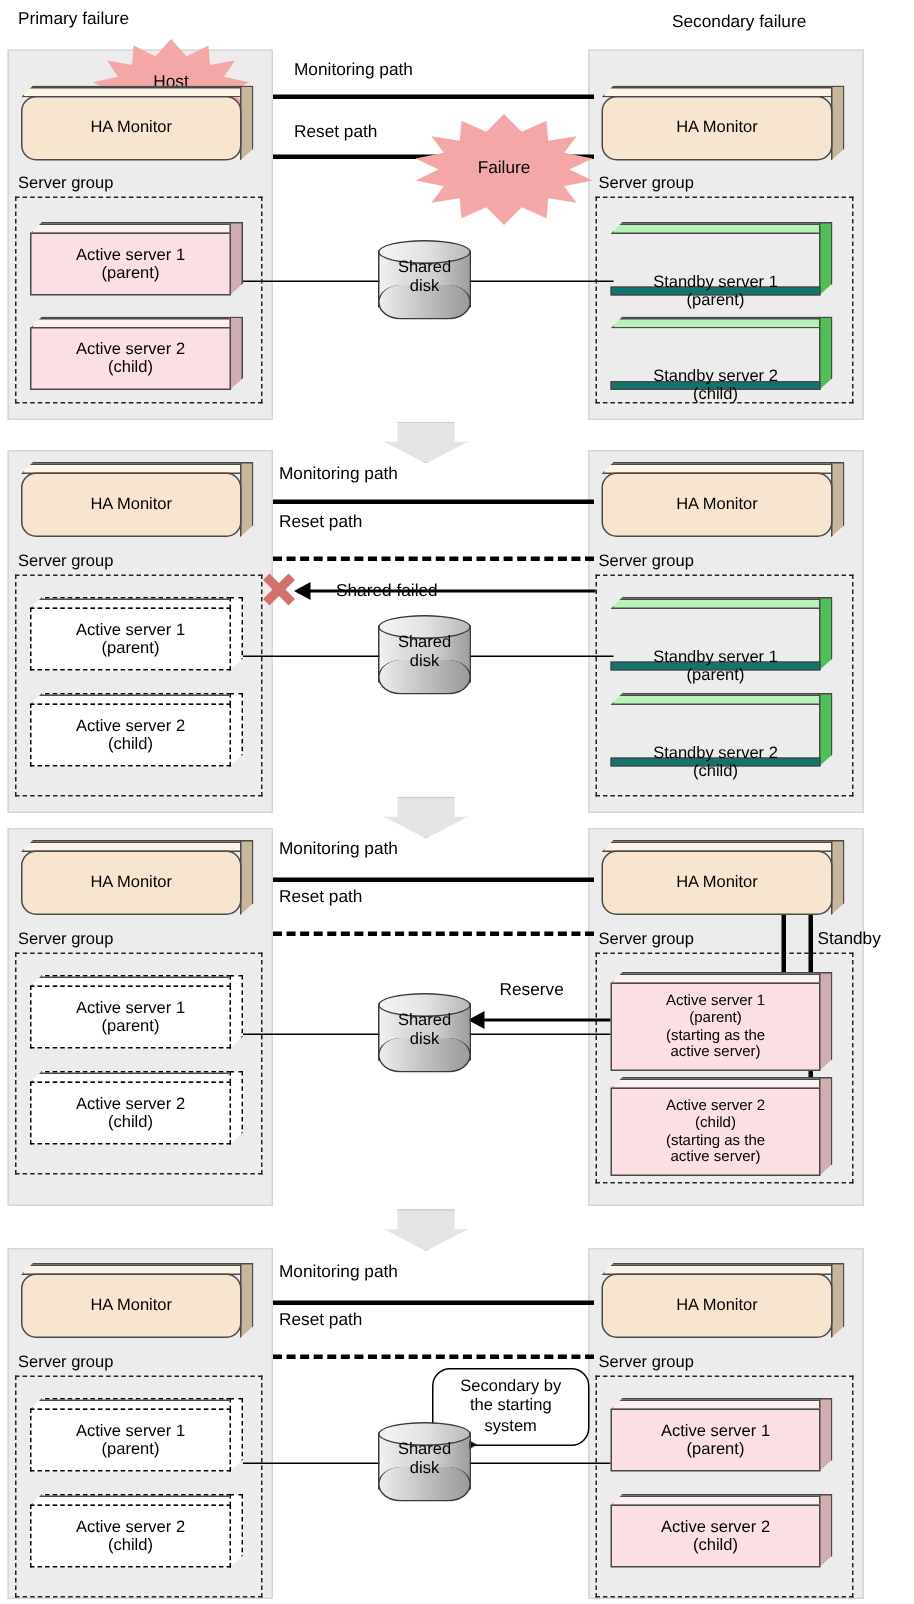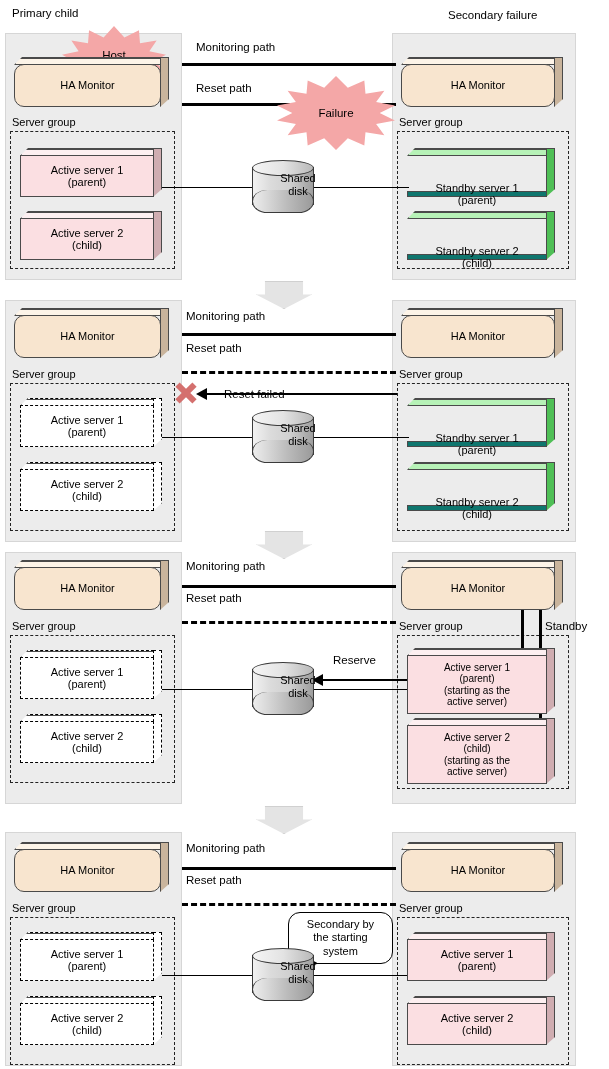--- a/index.html
+++ b/index.html
@@ -59,21 +59,21 @@
   .disk .body{position:absolute;left:0;top:7px;width:60px;height:38px;
       background:linear-gradient(to right,#f2f2f2 0%,#dcdcdc 28%,#cfcfcf 62%,#9d9d9d 100%);
       border-left:1px solid #3a3a3a;border-right:1px solid #3a3a3a;}
   .disk .bot{position:absolute;left:0;top:30px;width:60px;height:22px;
       border:1px solid #3a3a3a;border-radius:50%/100%;
       background:linear-gradient(to right,#ededed,#bdbdbd 55%,#9a9a9a);
       border-top:none;}
   .disk .top{position:absolute;left:0;top:0px;width:60px;height:14px;
       border:1px solid #3a3a3a;border-radius:50%;
       background:linear-gradient(to right,#f5f5f5,#e3e3e3 50%,#b9b9b9);}
-  .disk .txt{position:absolute;left:15px;top:12px;width:62px;text-align:center;
+  .disk .txt{position:absolute;left:0;top:12px;width:62px;text-align:center;
       font-size:11px;line-height:1.15;z-index:5;}
 
   
   .star{position:absolute;background:#f4a7a7;
       border:0;
       clip-path:polygon(50% 0%,60% 16%,74% 6%,75% 24%,91% 20%,84% 35%,
          100% 40%,87% 50%,100% 60%,84% 65%,91% 80%,75% 76%,74% 94%,60% 84%,
          50% 100%,40% 84%,26% 94%,25% 76%,9% 80%,16% 65%,0% 60%,13% 50%,
          0% 40%,16% 35%,9% 20%,25% 24%,26% 6%,40% 16%);}
   .star .st{position:absolute;left:0;right:0;top:50%;transform:translateY(-50%);
@@ -107,21 +107,21 @@
   .callout-tail{position:absolute;width:0;height:0;
       border-left:10px solid transparent;border-right:13px solid transparent;
       border-top:20px solid #fff;filter:drop-shadow(0 0 0 #000);}
   .callout-tail:before{content:"";position:absolute;left:-11px;top:-21px;
       width:0;height:0;border-left:11px solid transparent;
       border-right:14px solid transparent;border-top:22px solid #000;z-index:-1;}
 </style>
 </head>
 <body>
 
-<div class="lbl" style="left:12px;top:8px;">Primary child</div>
+<div class="lbl" style="left:12px;top:8px;">Primary failure</div>
 <div class="lbl" style="left:448px;top:10px;">Secondary failure</div>
 
 <div class="panel" style="top:0;height:283px;">
 
   <div class="sysbox left" style="top:33px;height:245px;"></div>
   <div class="sysbox right" style="top:33px;height:245px;"></div>
 
   <div class="box3d c-ha" style="left:14px;top:57px;width:155px;height:50px;">
     <div class="top"></div>
     <div class="side"></div>
@@ -253,21 +253,21 @@
   </div>
 
   <div class="lbl" style="left:186px;top:311px;">Monitoring path</div>
   <div class="thick hline" style="left:182px;top:333px;width:214px;"></div>
   <div class="lbl" style="left:186px;top:343px;">Reset path</div>
   <div class="dash" style="left:182px;top:371px;width:214px;"></div>
 
   <div class="arrowline" style="left:205px;top:393px;width:192px;height:2px;"></div>
   <div class="ah-left" style="left:196px;top:388px;"></div>
   <div class="xmark" style="left:174px;top:381px;"></div>
-  <div class="lbl" style="left:224px;top:389px;">Reset failed</div>
+  <div class="lbl" style="left:224px;top:389px;">Shared failed</div>
 
   <div class="hline" style="left:162px;top:437px;width:92px;"></div>
   <div class="hline" style="left:313px;top:437px;width:96px;"></div>
   <div class="disk" style="left:252px;top:410px;">
     <div class="body"></div>
     <div class="bot"></div>
     <div class="top"></div>
     <div class="txt">
       <span>Shared</span><br>
       <span>disk</span>

